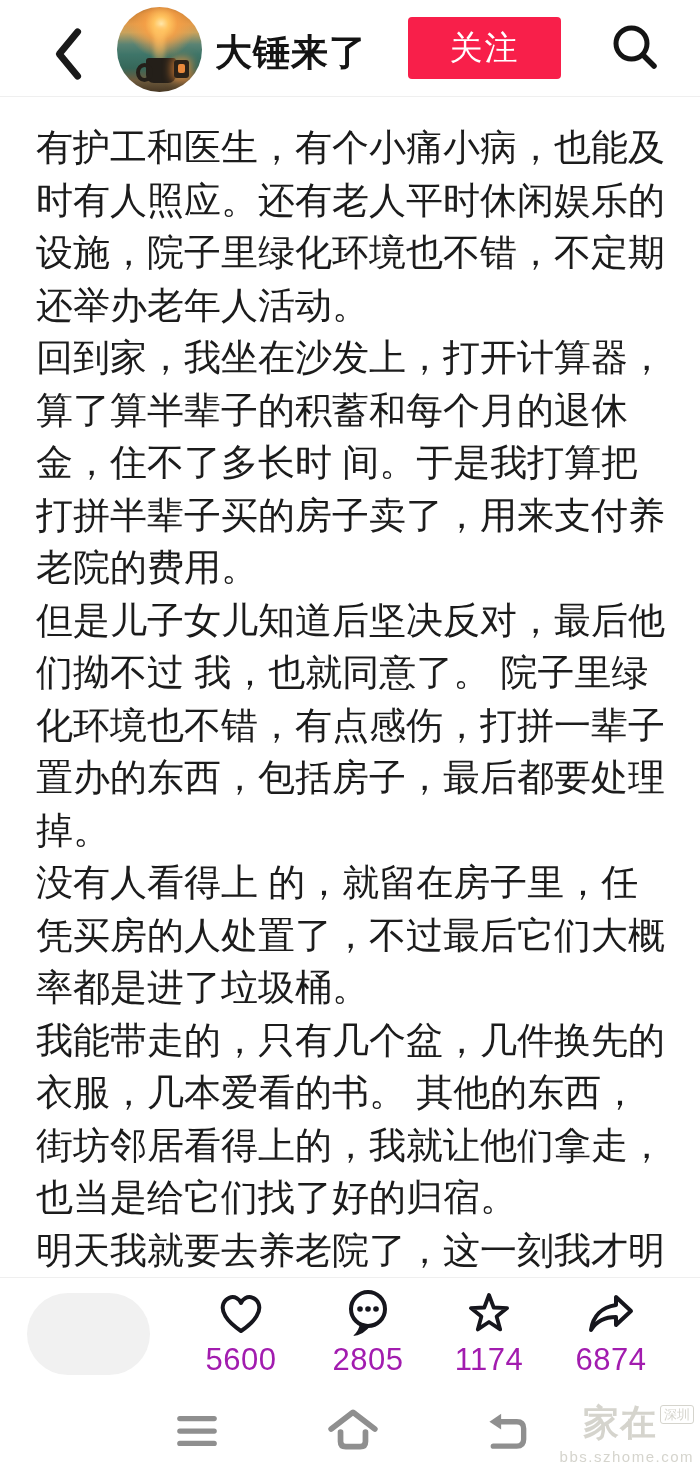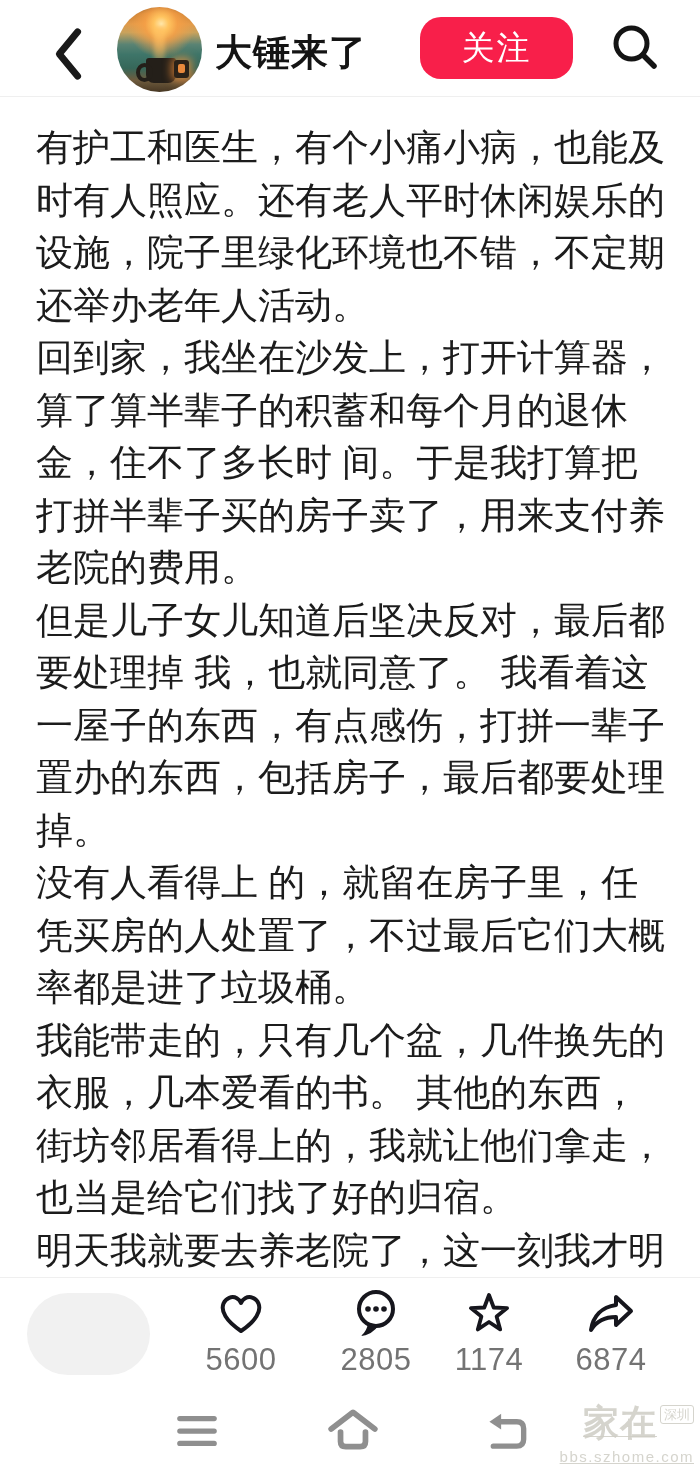--- a/index.html
+++ b/index.html
@@ -16,42 +16,42 @@
       linear-gradient(180deg, #5a3a22 0%, #c07a33 8%, #e09a4a 20%, #c9a25c 30%, #5a8373 44%, #3e7569 56%, #366759 72%, #6f5c3e 86%, #473723 100%);
     cursor:pointer;
   }
   .avatar .glint { position:absolute; left:44%; top:24%; width:11px; height:44%; background:linear-gradient(180deg, rgba(255,195,100,.85), rgba(255,170,80,.25)); filter:blur(2px); }
   .avatar .cup { position:absolute; left:34%; bottom:11%; width:30px; height:25px; background:#241f19; border-radius:3px 3px 8px 8px; }
   .avatar .cup::before { content:""; position:absolute; left:-10px; top:5px; width:9px; height:11px; border:4px solid #241f19; border-radius:50%; }
   .avatar .lantern { position:absolute; right:15%; bottom:17%; width:15px; height:18px; background:#2b2218; border-radius:3px;
     box-shadow:0 0 8px 3px rgba(255,150,60,.65); }
   .avatar .lantern::after { content:""; position:absolute; left:4px; top:4px; width:7px; height:9px; background:#e8893c; border-radius:2px; }
   .username { position:absolute; left:215px; top:28px; font-size:37px; font-weight:700; color:#141414; letter-spacing:1px; }
-  .follow-btn { position:absolute; left:420px; top:17px; width:153px; height:62px; border:none; border-radius:21px;
+  .follow-btn { position:absolute; left:408px; top:17px; width:153px; height:62px; border:none; border-radius:4px;
     background:#f81f4a; color:#fff; font-size:33px; font-weight:500; font-family:inherit; letter-spacing:2px; cursor:pointer; }
   .search-icon { position:absolute; left:608px; top:20px; width:52px; height:52px; cursor:pointer; }
   
   .content { position:absolute; top:114px; left:0; width:700px; height:1163px; overflow:hidden;
     padding:8px 32px 0 36px; box-sizing:border-box; }
   .content p { margin:0; font-size:37px; line-height:52.5px; font-weight:400; color:#1c1c1c; word-break:break-all; }
   
   .action-bar { position:absolute; top:1277px; left:0; width:700px; height:118px; background:#fff; border-top:1px solid #efefef; box-sizing:border-box; }
   .blob { position:absolute; left:27px; top:15px; width:123px; height:82px; background:#f1f1f1; border-radius:41px; cursor:pointer; }
   .action { position:absolute; top:7px; width:110px; text-align:center; cursor:pointer; }
   .action svg { width:56px; height:56px; display:block; margin:0 auto; }
-  .action .count { font-size:31px; color:#737373; margin-top:1px; letter-spacing:0.5px; }
-  .act-like { left:186px; } .act-comment { left:321px; } .act-fav { left:434px; } .act-share { left:556px; }
+  .action .count { font-size:31px; color:#a21caf; margin-top:1px; letter-spacing:0.5px; }
+  .act-like { left:186px; } .act-comment { left:313px; } .act-fav { left:434px; } .act-share { left:556px; }
   
   .navbar { position:absolute; top:1395px; left:0; width:700px; height:71px; background:#fff; }
   .nav-icon { position:absolute; cursor:pointer; }
   .nav-menu { left:176px; top:17px; width:42px; height:38px; }
   .nav-home { left:326px; top:11px; width:54px; height:48px; }
   .nav-back { left:483px; top:13px; width:50px; height:45px; }
   
-  .watermark { position:absolute; right:6px; bottom:2px; text-align:right; color:rgba(206,204,196,.85); line-height:1;text-decoration:underline; }
+  .watermark { position:absolute; right:6px; bottom:2px; text-align:right; color:rgba(206,204,196,.85); line-height:1; }
   .wm-main { font-size:36px; font-weight:700; letter-spacing:1px; }
   .wm-badge { display:inline-block; font-size:13px; font-weight:400; border:1px solid rgba(206,204,196,.85); border-radius:3px; padding:2px 3px; vertical-align:top; margin-left:3px; }
   .wm-sub { font-size:15px; letter-spacing:1.5px; margin-top:8px; }
 </style>
 </head>
 <body>
 
 <div class="screen">
 
   <header class="header">
@@ -67,21 +67,21 @@
     <button class="follow-btn">关注</button>
     <svg class="search-icon" viewBox="0 0 52 52">
       <circle cx="23.5" cy="23.5" r="15.5" fill="none" stroke="#141414" stroke-width="5"></circle>
       <line x1="35" y1="35" x2="46" y2="46" stroke="#141414" stroke-width="5.5" stroke-linecap="round"></line>
     </svg>
   </header>
 
   <main class="content">
     <p>有护工和医生，有个小痛小病，也能及时有人照应。还有老人平时休闲娱乐的设施，院子里绿化环境也不错，不定期还举办老年人活动。</p>
     <p>回到家，我坐在沙发上，打开计算器，算了算半辈子的积蓄和每个月的退休金，住不了多长时 间。于是我打算把打拼半辈子买的房子卖了，用来支付养老院的费用。</p>
-    <p>但是儿子女儿知道后坚决反对，最后都要处理掉 我，也就同意了。 我看着这一屋子的东西，有点感伤，打拼一辈子置办的东西，包括房子，最后都要处理掉。</p>
+    <p>但是儿子女儿知道后坚决反对，最后他们拗不过 我，也就同意了。 院子里绿化环境也不错，有点感伤，打拼一辈子置办的东西，包括房子，最后都要处理掉。</p>
     <p>没有人看得上 的，就留在房子里，任凭买房的人处置了，不过最后它们大概率都是进了垃圾桶。</p>
     <p>我能带走的，只有几个盆，几件换先的衣服，几本爱看的书。 其他的东西，街坊邻居看得上的，我就让他们拿走，也当是给它们找了好的归宿。</p>
     <p>明天我就要去养老院了，这一刻我才明白: 人活一辈子，最终什么也带不走。</p>
   </main>
 
   <div class="action-bar">
     <div class="blob"></div>
 
     <div class="action act-like">
       <svg viewBox="0 0 56 56">

